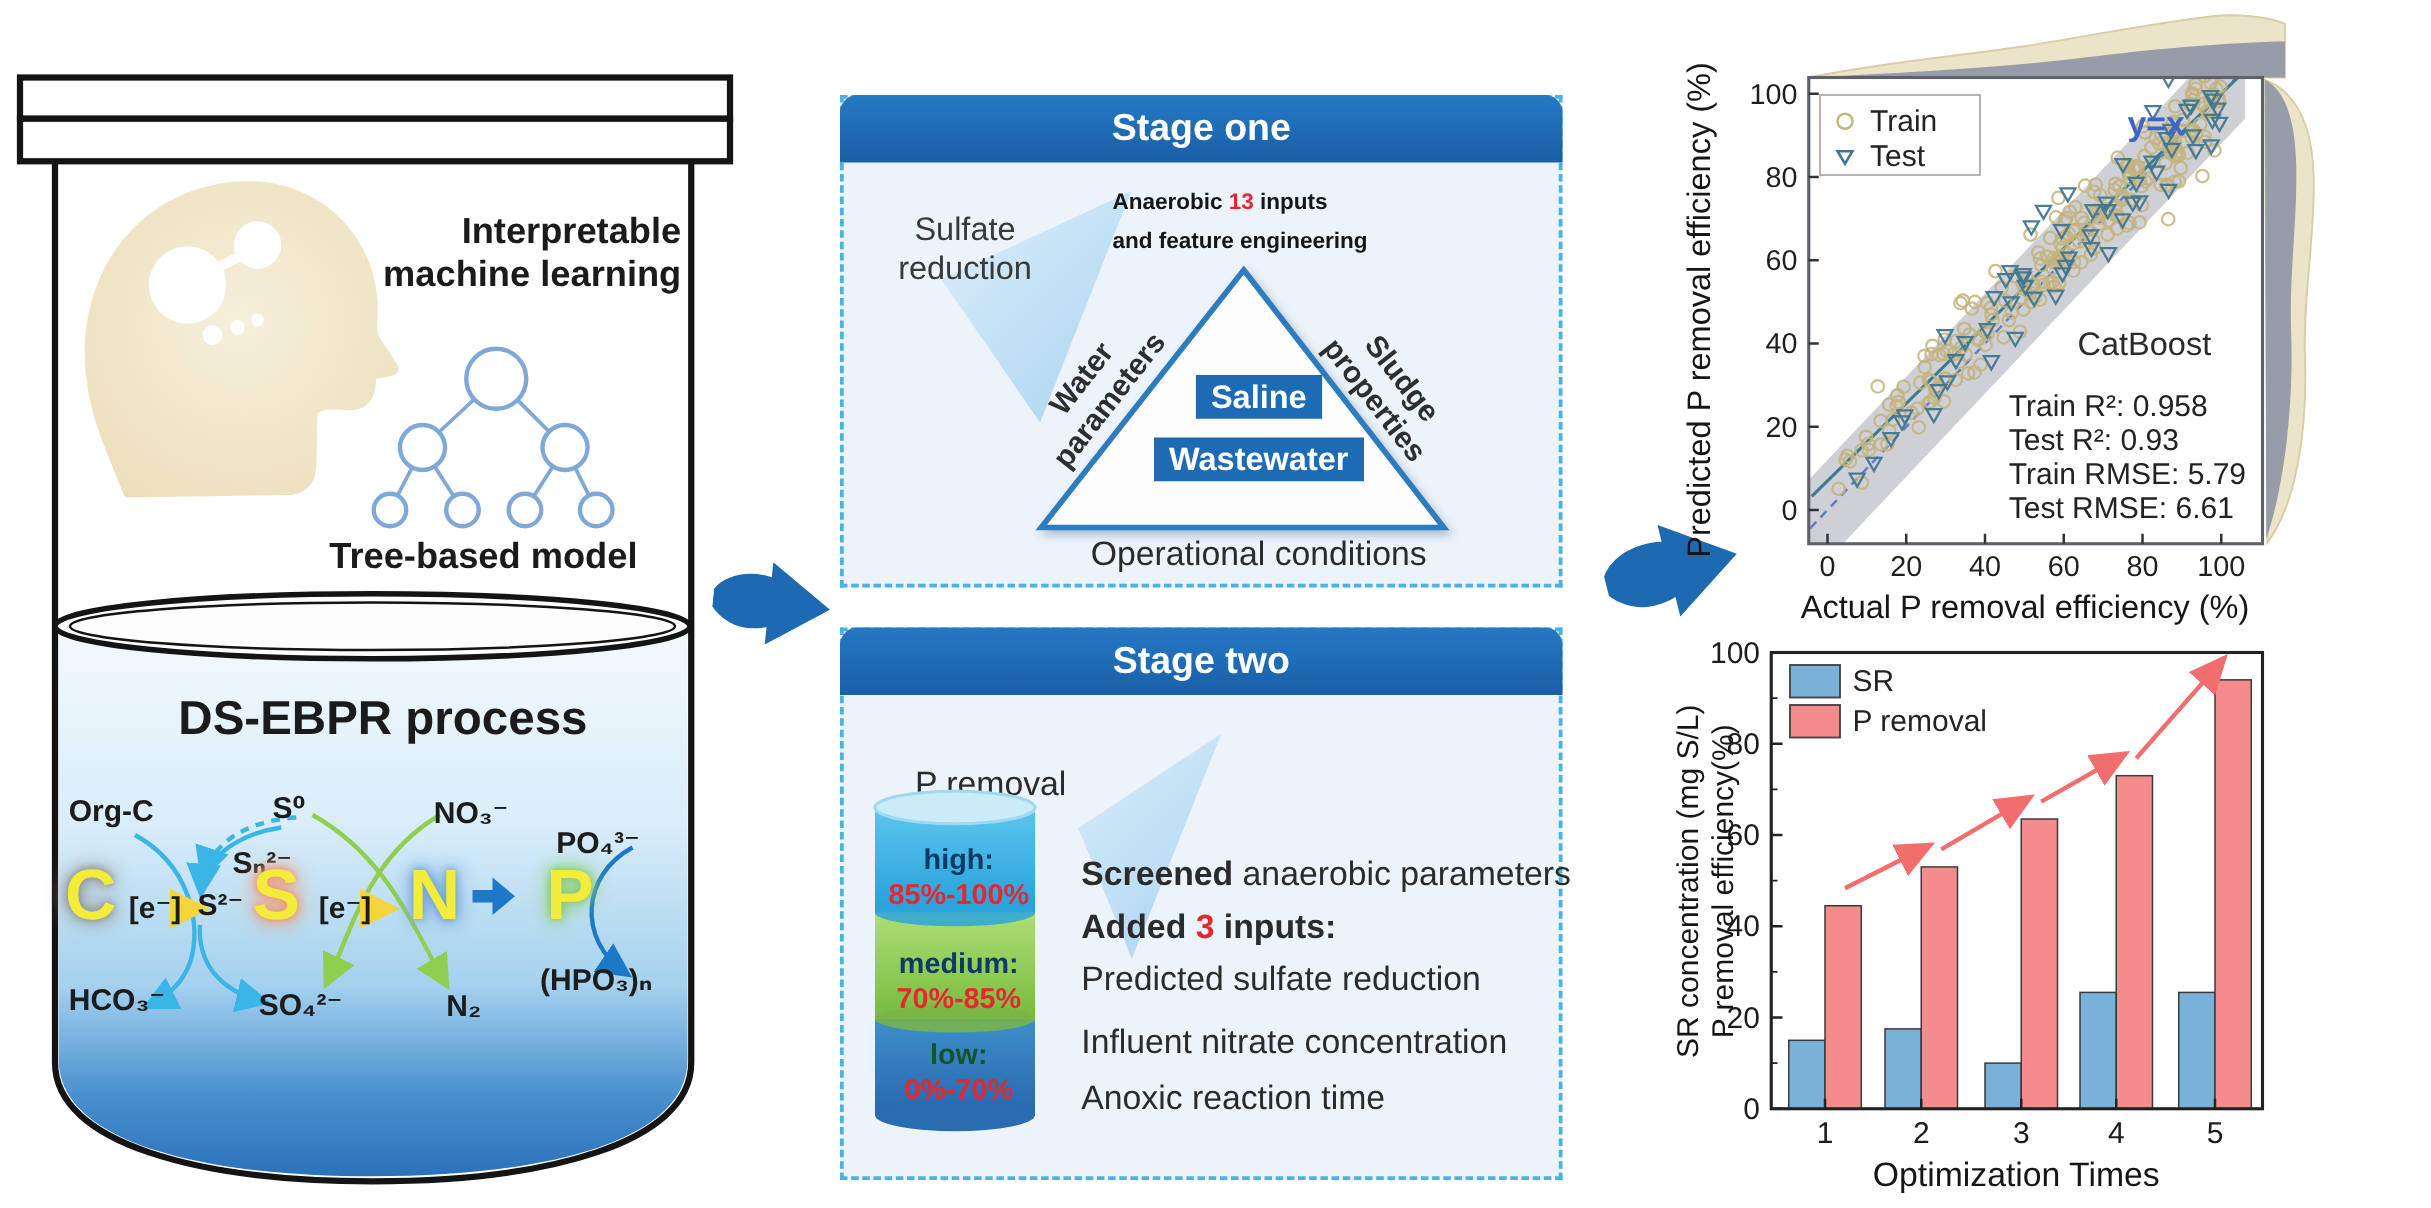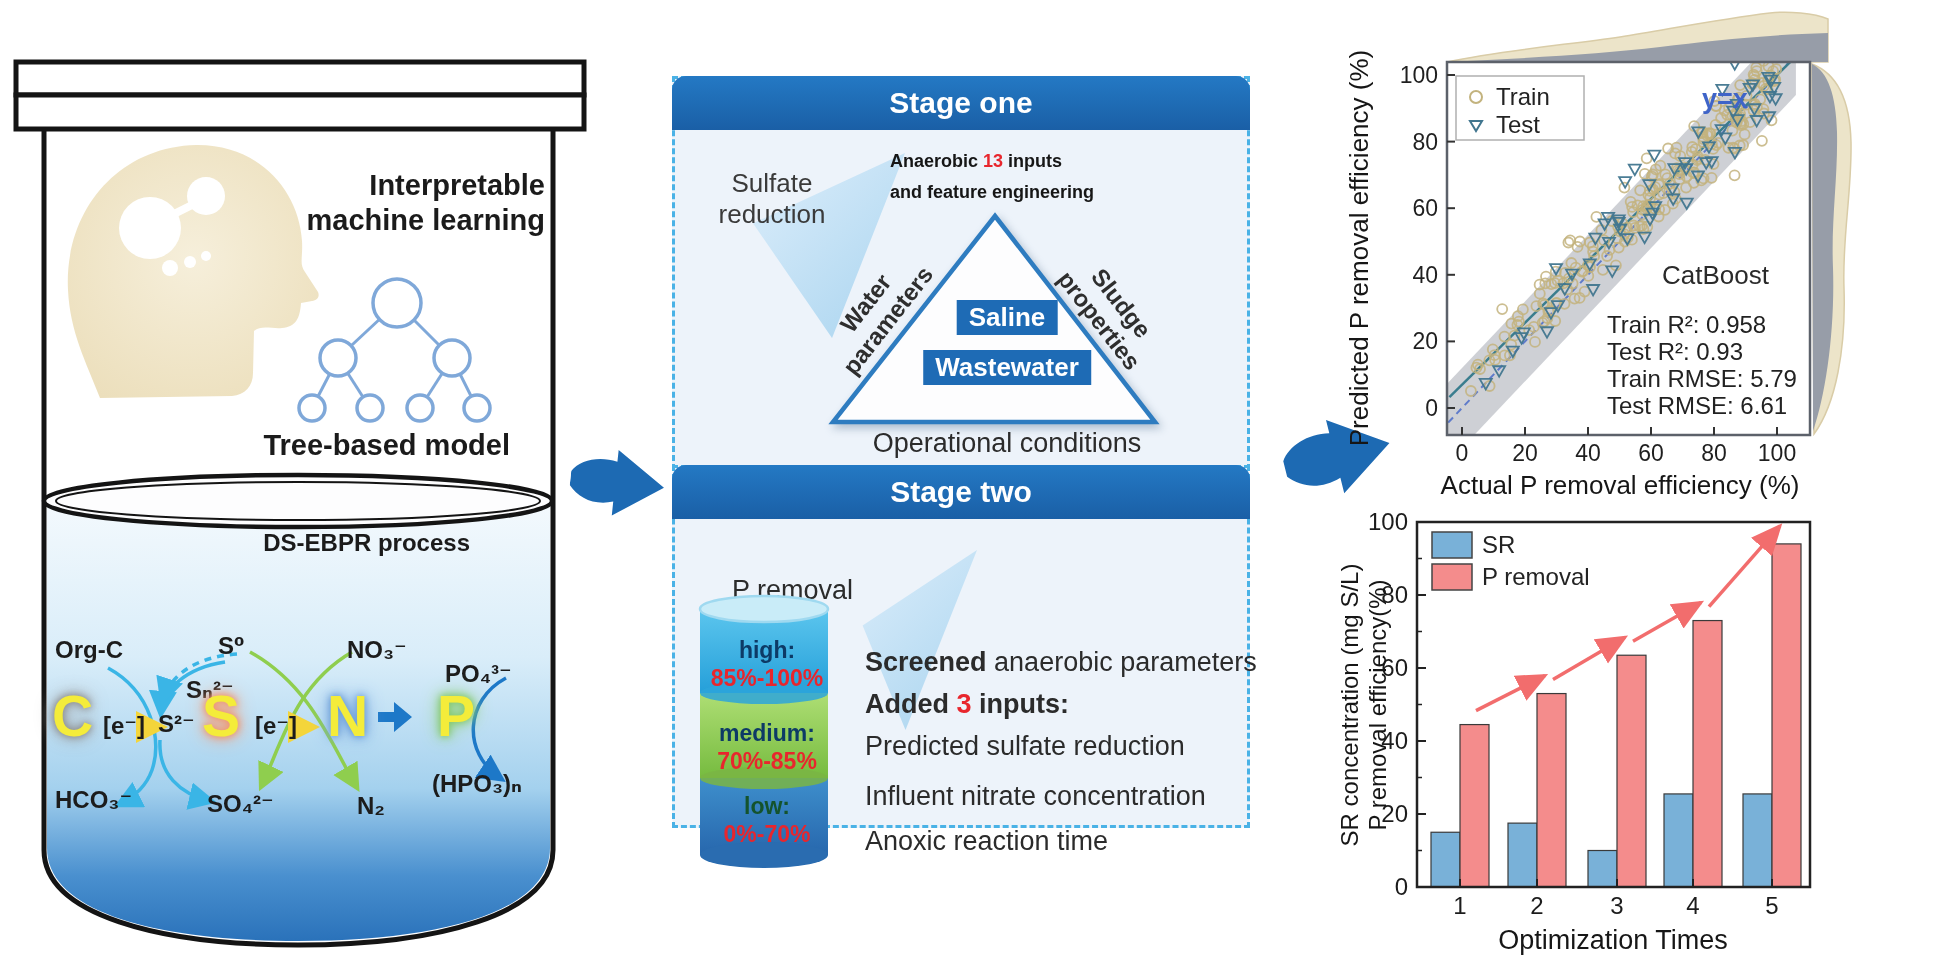--- a/index.html
+++ b/index.html
@@ -113,21 +113,21 @@
       <line x1="292" y1="727" x2="312" y2="727" stroke="#f4d53a" stroke-width="4" marker-end="url(#my)"></line>
       <path d="M378,712 L394,712 L394,702 L412,717 L394,732 L394,722 L378,722 Z" fill="#1d78c8" stroke="none"></path>
     </g>
   </svg>
 
   <div class="cap" style="left:245px;top:168px;width:300px;">
     <div>Interpretable</div>
     <div>machine learning</div>
   </div>
   <div class="cap" style="left:230px;top:428px;width:280px;">Tree-based model</div>
-  <div class="cap" style="left:110px;top:525px;width:360px;font-size:24px;">DS-EBPR process</div>
+  <div class="cap" style="left:110px;top:558px;width:360px;font-size:38px;">DS-EBPR process</div>
 
   <span class="chem" style="left:55px;top:636px;">Org-C</span>
   <span class="chem" style="left:218px;top:632px;">S⁰</span>
   <span class="chem" style="left:347px;top:636px;">NO₃⁻</span>
   <span class="chem" style="left:445px;top:660px;">PO₄³⁻</span>
   <span class="chem" style="left:186px;top:676px;">Sₙ²⁻</span>
   <span class="chem" style="left:103px;top:712px;">[e⁻]</span>
   <span class="chem" style="left:158px;top:710px;">S²⁻</span>
   <span class="chem" style="left:255px;top:712px;">[e⁻]</span>
   <span class="chem" style="left:55px;top:786px;">HCO₃⁻</span>
@@ -161,21 +161,21 @@
     <svg class="abs" style="left:0;top:0;" width="578" height="394" viewBox="0 0 578 394">
       <path d="M323,140 L483,346 L161,346 Z" fill="#fdfdfe" stroke="#2e7cc0" stroke-width="4.5" style="filter:drop-shadow(3px 4px 4px rgba(90,120,150,0.45));"></path>
     </svg>
     <div class="tri-label" style="left:105px;top:208px;transform:rotate(-52deg);">Water parameters</div>
     <div class="tri-label" style="left:338px;top:208px;transform:rotate(52deg);">Sludge properties</div>
     <div class="chip" style="left:335px;top:224px;">Saline</div>
     <div class="chip" style="left:335px;top:274px;">Wastewater</div>
     <div class="plain" style="left:185px;top:352px;width:300px;text-align:center;">Operational conditions</div>
   </div>
 
-  <div class="stage" style="top:465px;height:363px;border-radius:10px;">
+  <div class="stage" style="top:502px;height:442px;border-radius:10px;">
     <div class="dash"></div>
     <div class="stage-header">Stage two</div>
     <div class="wedge" style="left:175px;top:85px;width:130px;height:180px;clip-path:polygon(100% 0,12% 42%,45% 100%);"></div>
     <div class="plain" style="left:60px;top:110px;">P removal</div>
 
     <svg class="abs" style="left:20px;top:128px;" width="150" height="290" viewBox="0 0 150 290">
       <defs>
         <linearGradient id="cylA" x1="0" y1="0" x2="0" y2="1">
             <stop offset="0%" stop-color="#5cc6ee"></stop>
             <stop offset="100%" stop-color="#259fd9"></stop>

